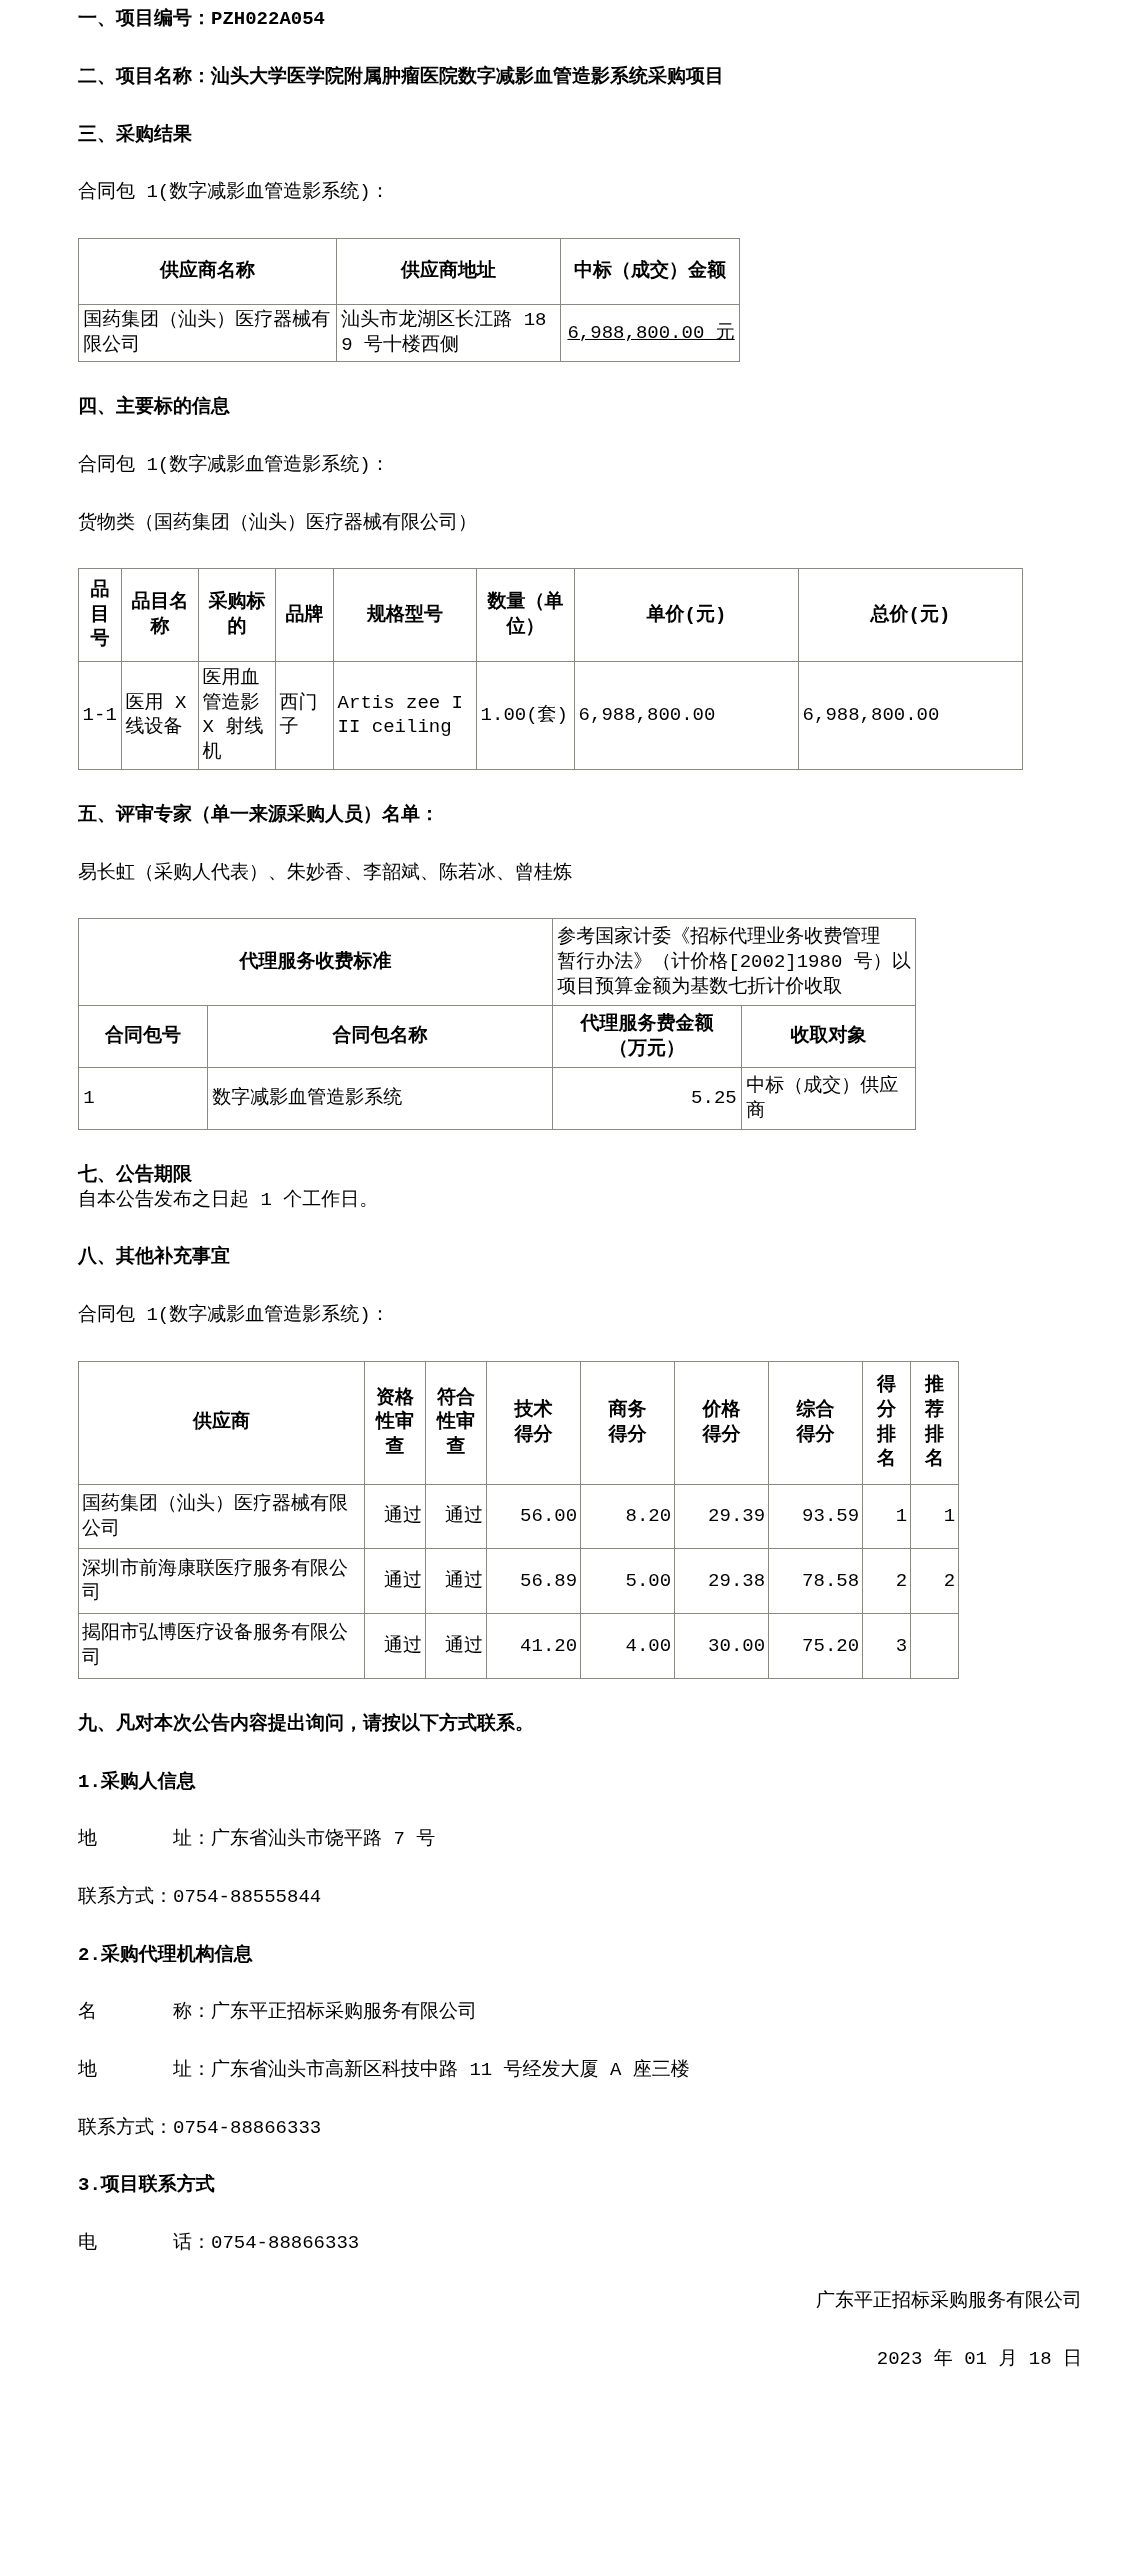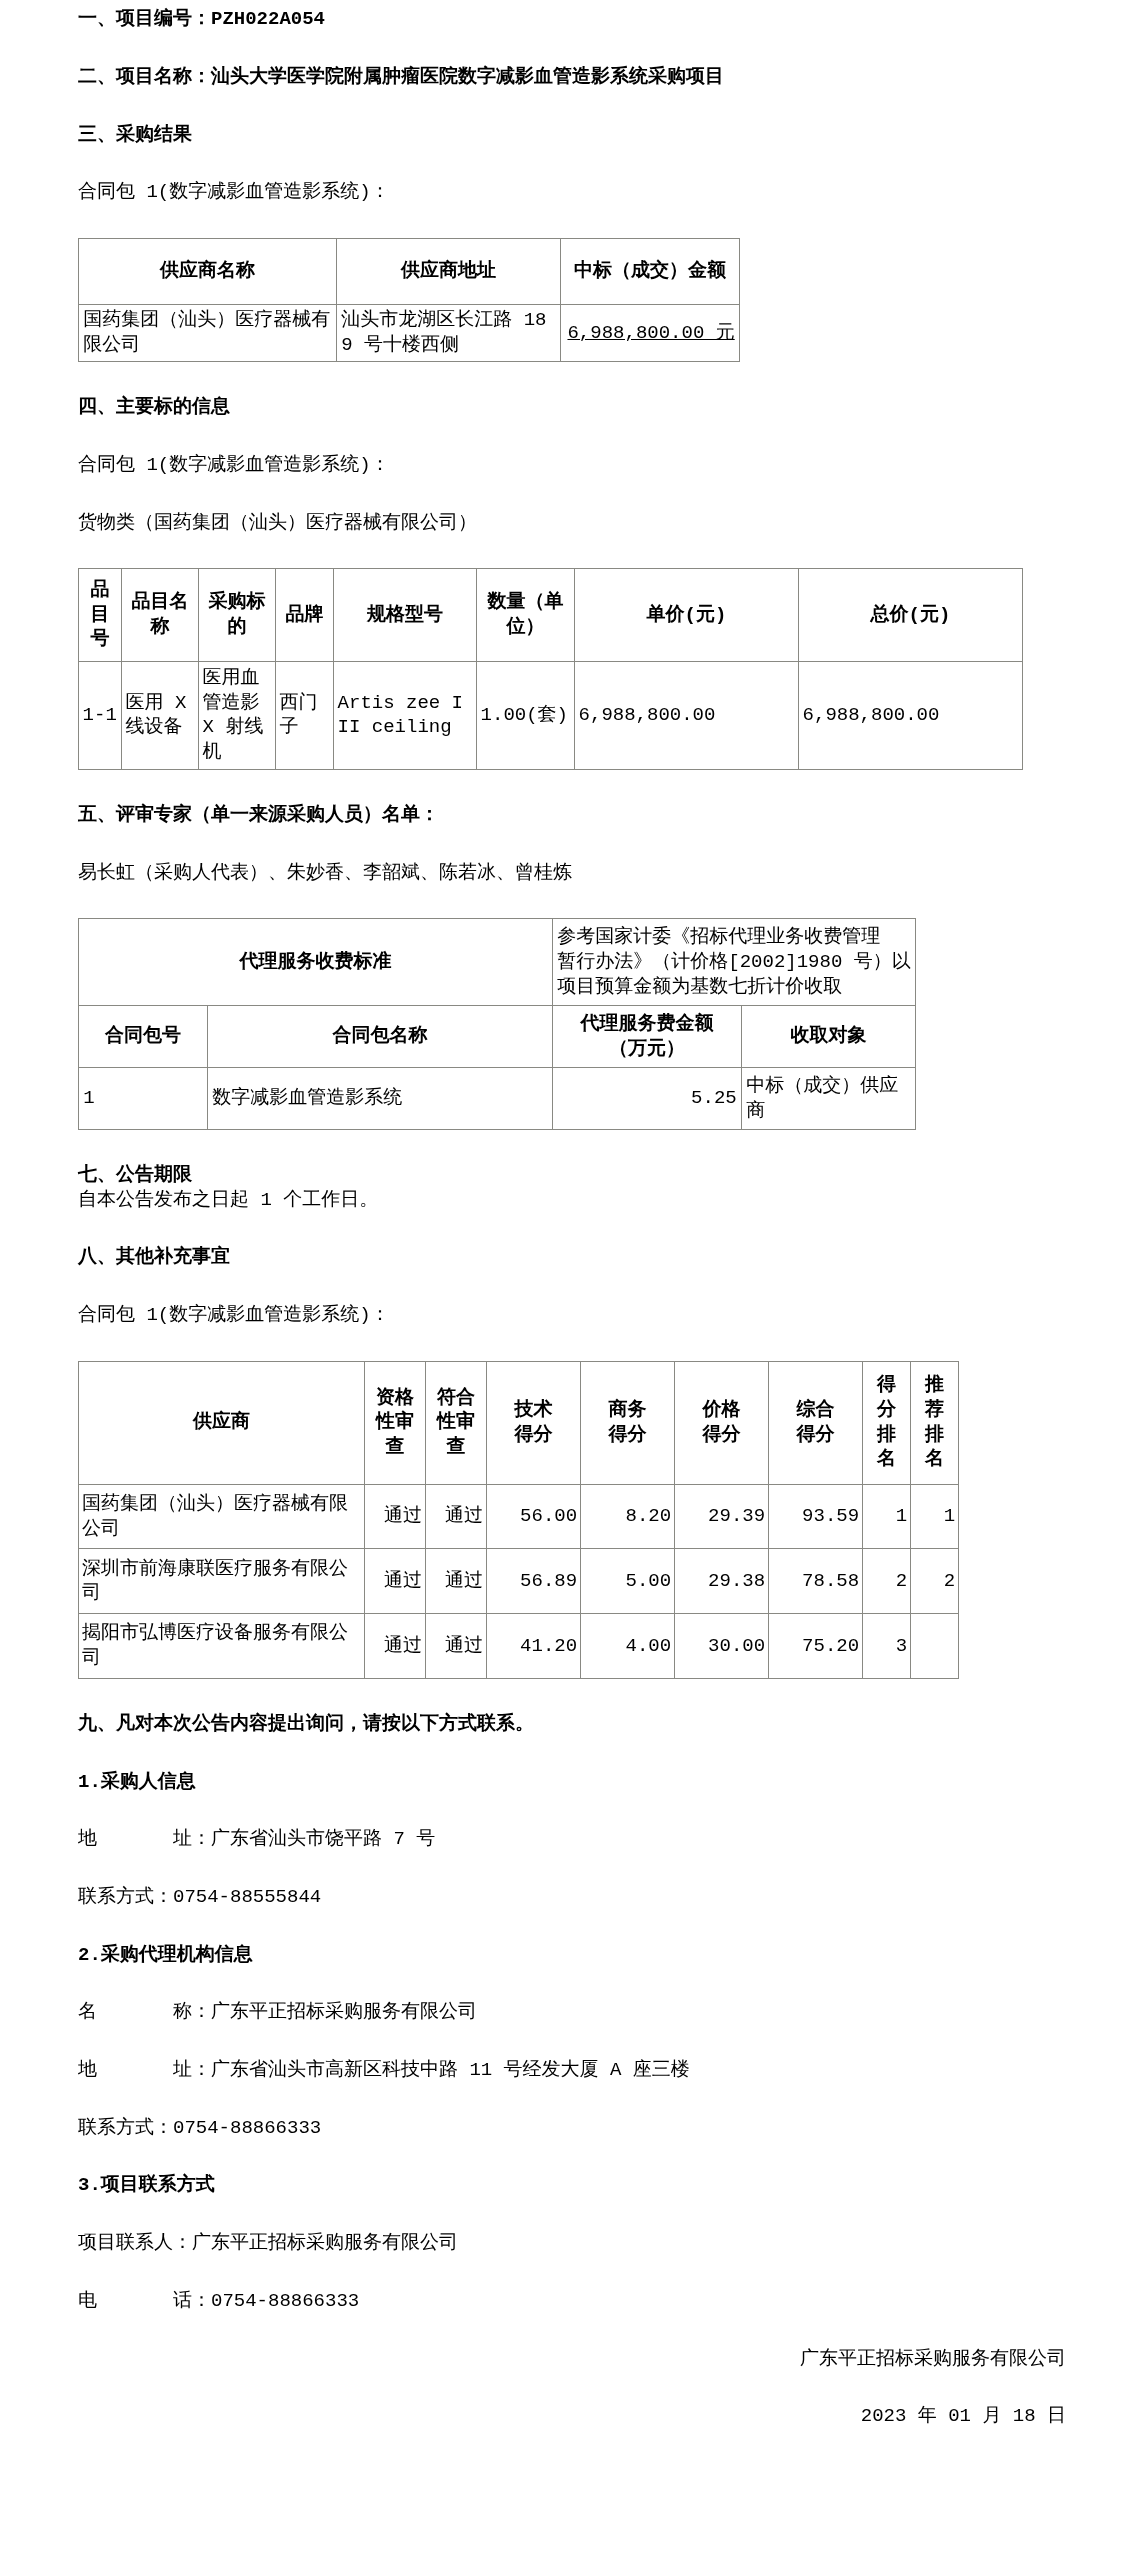--- a/index.html
+++ b/index.html
@@ -4,21 +4,21 @@
 <style>
   html, body { margin: 0; padding: 0; background: #ffffff; }
   body {
     width: 1147px;
     font-family: "Liberation Mono", "DejaVu Sans Mono", serif;
     font-size: 19px;
     line-height: 1.3;
     color: #000;
   }
   .page { padding: 7.2px 65px 29px 78px; }
-  p { margin: 0 16px 33px 0; }
+  p { margin: 0 0 33px 0; }
   p.heading { font-weight: bold; }
   p.tight { margin-bottom: 0; }
   p.right { text-align: right; }
   table {
     border-collapse: collapse;
     table-layout: fixed;
     margin: 0 0 33px 0;
     border: 1.4px solid #898983;
   }
   th, td {
@@ -232,20 +232,19 @@
   <p class="heading">1.采购人信息</p>
   <p>地　　　　址：广东省汕头市饶平路 7 号</p>
   <p>联系方式：0754-88555844</p>
 
   <p class="heading">2.采购代理机构信息</p>
   <p>名　　　　称：广东平正招标采购服务有限公司</p>
   <p>地　　　　址：广东省汕头市高新区科技中路 11 号经发大厦 A 座三楼</p>
   <p>联系方式：0754-88866333</p>
 
   <p class="heading">3.项目联系方式</p>
-  <p>项目联系人：广东平正招标采购服务有限公司</p>
   <p>电　　　　话：0754-88866333</p>
 
   <p class="right">广东平正招标采购服务有限公司</p>
   <p class="right tight">2023 年 01 月 18 日</p>
 
 </div>
 
 
 </body></html>

